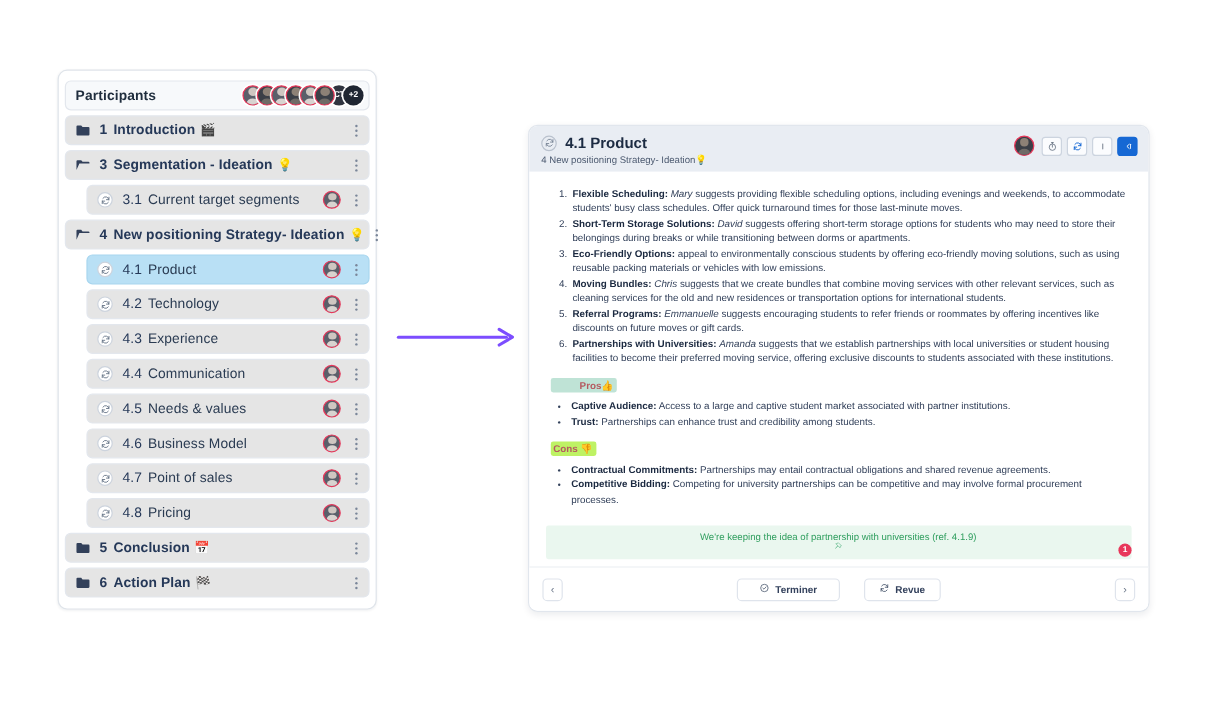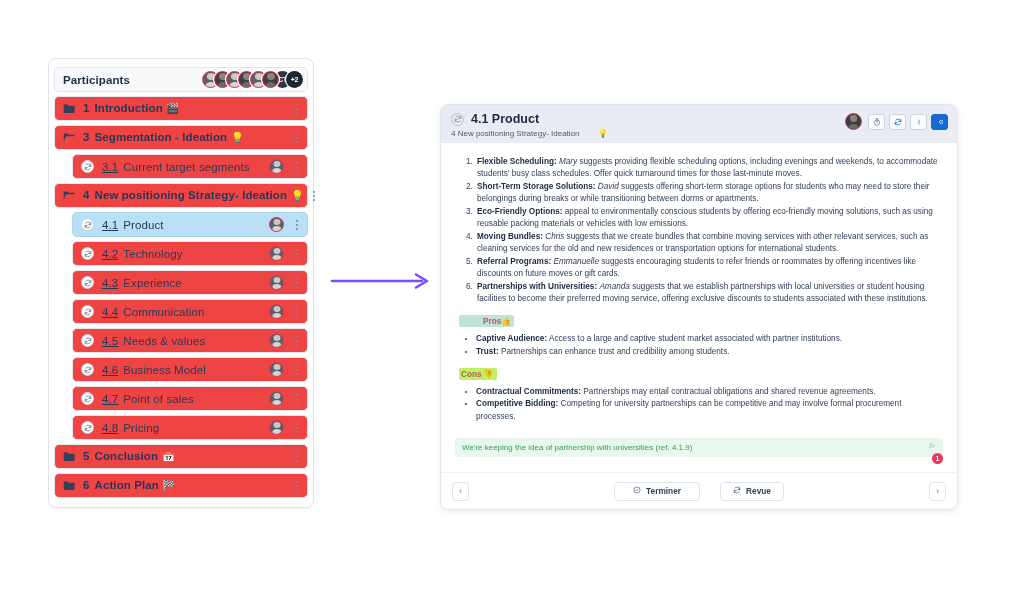--- a/index.html
+++ b/index.html
@@ -24,42 +24,42 @@
     box-shadow: 0 1px 2px rgba(16,30,54,.06);
   }
   .row {
     position: relative;
     display: flex;
     align-items: center;
     height: 25px;
     margin: 4px 0;
     border: 1px solid #e3e7ed;
     border-radius: 5px;
-    background: #ef4444;
+    background: #e5e5e5;
     padding: 0 4px 0 8px;
   }
   .row.participants {
     background: #f7f9fb;
     height: 25px;
     border-color: #e3e7ed;
   }
   .row.sub { margin-left: 18px; width: calc(100% - 18px); }
   .row.selected { background: #b9e0f5; border-color: #a8d6ef; }
 
   .row-label {
     font-size: 11.5px;
     color: #253858;
     font-weight: 600;
     letter-spacing: .1px;
     white-space: nowrap;
   }
   .row.participants .row-label { font-size: 11.5px; font-weight: 700; color: #1f2d3d; }
   .row.sub .row-label { font-weight: 500; color: #2a3b52; }
   .num { font-weight: 600; margin-right: 5px; color: #253858; }
-  .row.sub .num { font-weight: 500; text-decoration: underline; }
+  .row.sub .num { font-weight: 500; }
   .emoji { font-size: 10.5px; margin-left: 4px; }
 
   .folder-ico {
     width: 13px; height: 11px;
     margin-right: 7px;
     flex: 0 0 auto;
     position: relative;
   }
   .folder-ico svg { display:block; }
 
@@ -157,21 +157,21 @@
   .ph-title-row { display:flex; align-items:center; }
   .ph-sync {
     width: 13px; height: 13px; border-radius: 50%;
     border: 1px solid #b9c1cd; background: transparent;
     display:flex; align-items:center; justify-content:center;
     margin-right: 7px;
   }
   .ph-title { font-size: 12.5px; font-weight: 700; color: #1c2b42; }
   .ph-sub {
     font-size: 8px; color: #4c5a70; margin-top: 3px;
-    display:flex; align-items:center; gap:19px;
+    display:flex; align-items:center; gap:0;
   }
   .ph-tools {
     position: absolute; right: 9px; top: 8px;
     display: flex; align-items: center; gap: 4px;
   }
   .tool-btn {
     width: 17px; height: 16px;
     border: 1px solid #ccd4df;
     border-radius: 3px;
     background: #fbfcfe;
@@ -224,21 +224,21 @@
     font-size: 8.2px; line-height: 1.58; color:#32405a;
   }
   ul.bullets b { color:#1b2940; font-weight:700; }
 
   .greenbar {
     margin-top: 14px;
     background: #eaf7ef;
     border-radius: 2px;
     padding: 5px 8px 5px 7px;
     font-size: 8px; color: #2f9e5e;
-    display:flex; align-items:center;
+    display:flex; align-items:center;flex-direction:column;
   }
   .greenbar .gtext { flex:1 1 auto; }
 
   .badge {
     position:absolute; right: 14px; bottom: 8px;
     width: 11px; height: 11px; border-radius:50%;
     background:#e8375a; color:#fff;
     font-size: 7px; font-weight:700;
     display:flex; align-items:center; justify-content:center;
   }

